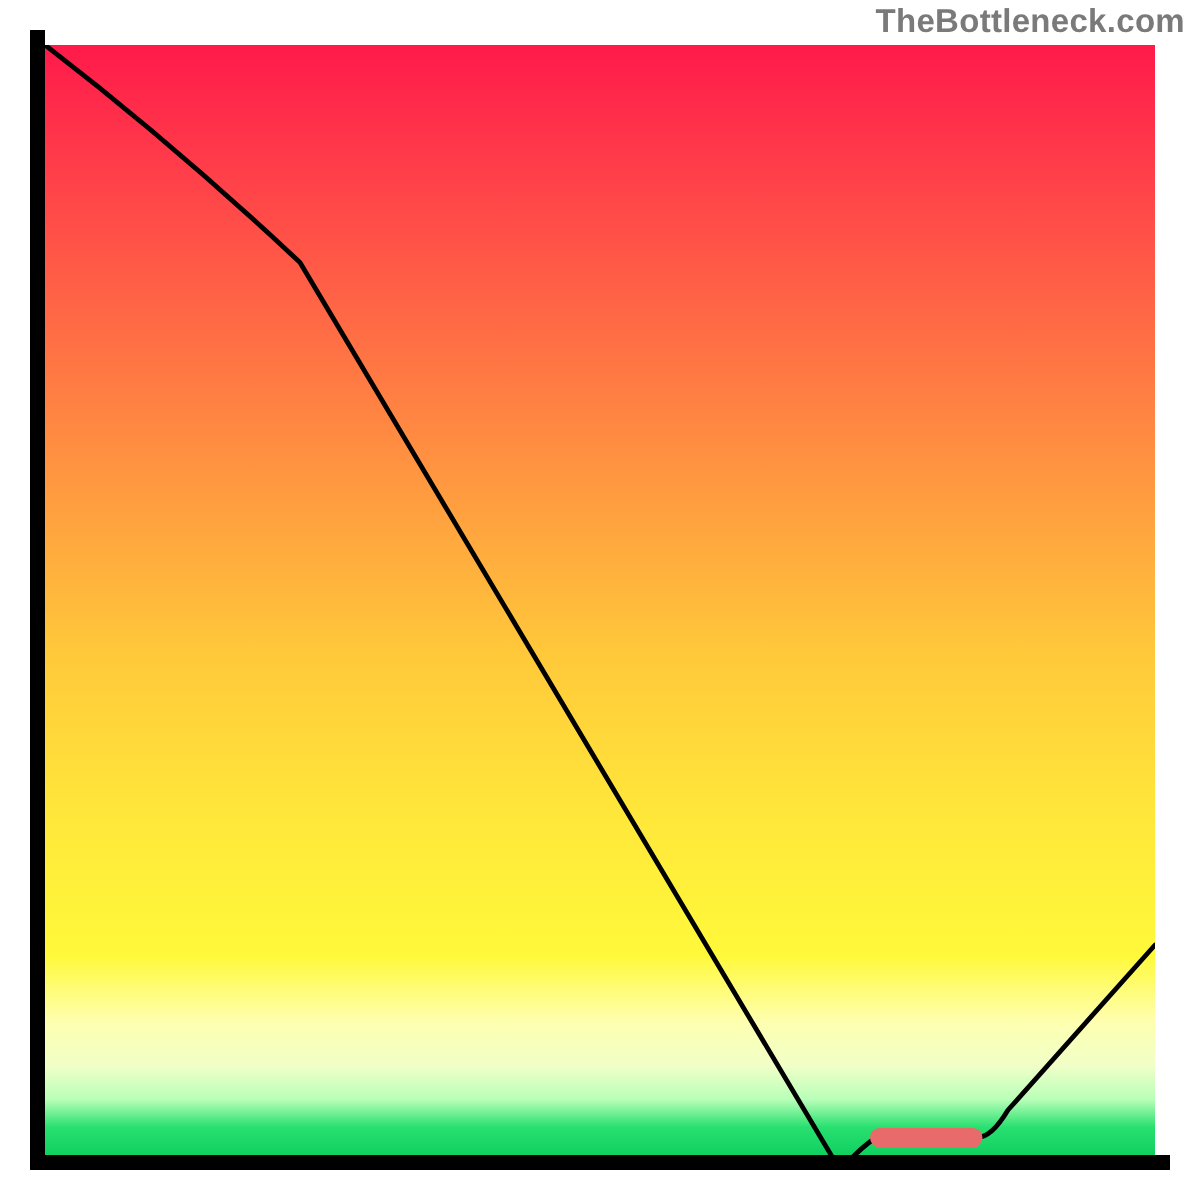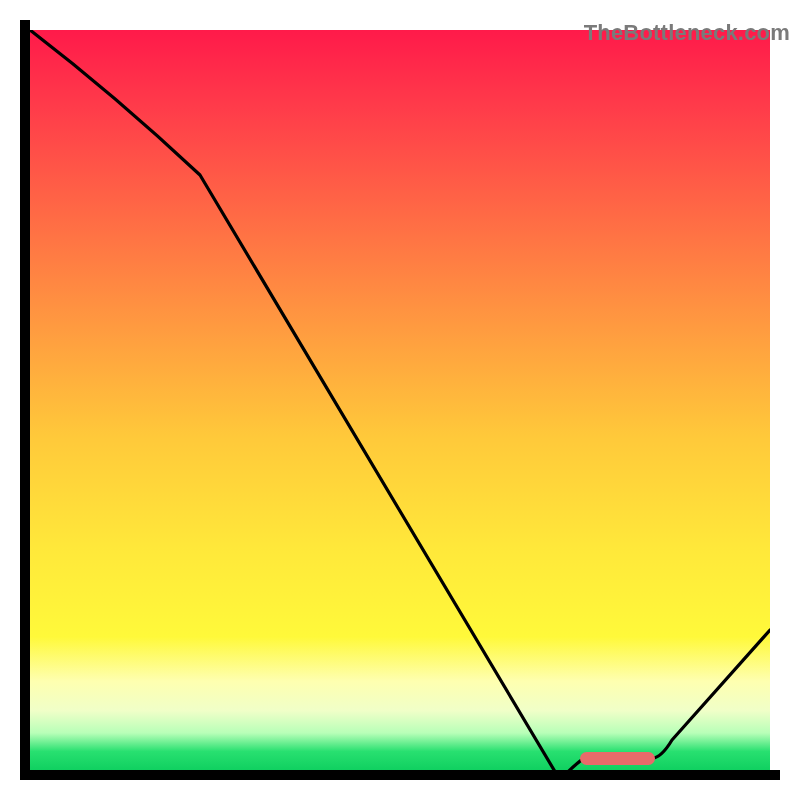--- a/index.html
+++ b/index.html
@@ -48,21 +48,21 @@
   .axis-bottom {
     position: absolute;
     left: 20px;
     bottom: 20px;
     width: 760px;
     height: 10px;
     background: #000;
   }
   .watermark {
     position: absolute;
-    top: 20px;
+    top: 1px;
     right: 10px;
     font-size: 22px;
     font-weight: 600;
     color: #7a7a7a;
     letter-spacing: 0.2px;
   }
   .curve-svg {
     position: absolute;
     left: 30px;
     top: 30px;

